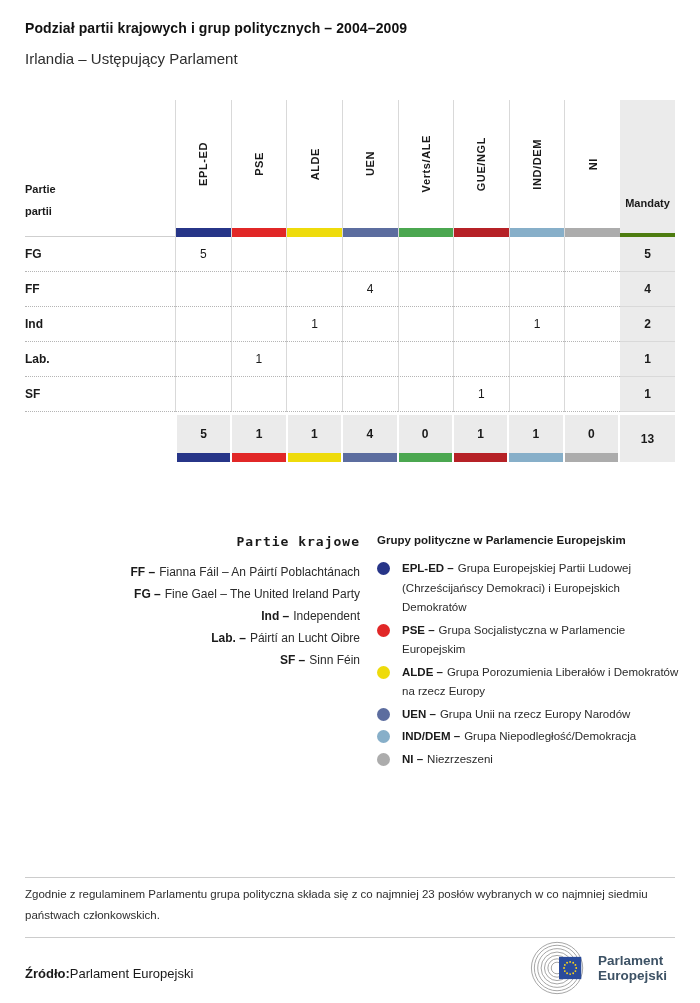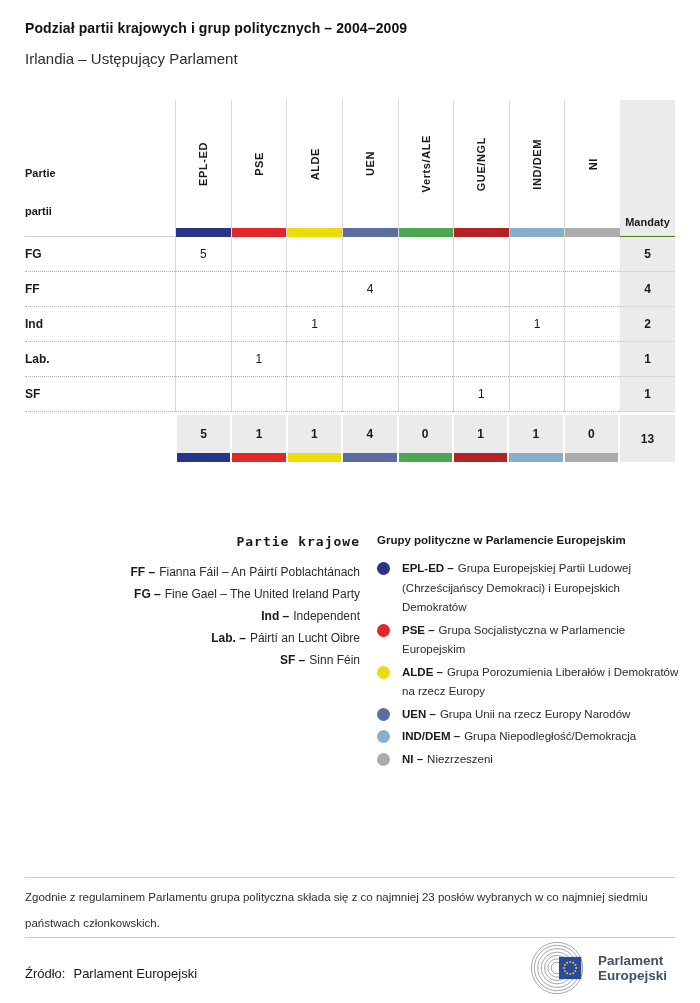--- a/index.html
+++ b/index.html
@@ -9,28 +9,28 @@
 
   
   .title { left:25px; top:20px; font-size:14px; font-weight:bold; color:#111; letter-spacing:.1px; }
   .subtitle { left:25px; top:50px; font-size:15px; color:#2e2e2e;text-align:center; }
 
   
   .tbl { left:25px; top:100px; width:650px; }
   .thead { display:flex; height:137px; }
   .h-label { width:150px; display:flex; flex-direction:column; justify-content:flex-end;
              padding-bottom:14px; border-bottom:1px solid #cfcfcf; }
-  .h-label div { font-size:11px; font-weight:bold; line-height:22px;margin-top:16px; }
+  .h-label div { font-size:11px; font-weight:bold; line-height:22px; }
   .h-group { flex:1; position:relative; border-left:1px solid #d9d9d9; }
   .h-group .rotwrap { height:128px; display:flex; align-items:center; justify-content:center; }
   .h-group .rot { writing-mode:vertical-rl; transform:rotate(180deg);
                   font-size:11px; font-weight:bold; letter-spacing:.6px; white-space:nowrap; }
   .h-group .bar { position:absolute; left:0; right:0; bottom:0; height:9px; }
   .h-mandaty { width:55px; background:#ebebeb; display:flex; align-items:flex-end; justify-content:center;
-               padding-bottom:8px; font-size:11px; font-weight:bold; border-bottom:1px solid #4d7c0f; }
+               padding-bottom:24px; font-size:11px; font-weight:bold; border-bottom:4px solid #4d7c0f; }
 
   .trow { display:flex; height:35px; }
   .trow .lbl { width:150px; display:flex; align-items:center; font-size:12px; font-weight:bold;
                border-bottom:1px dotted #b5b5b5; }
   .trow .v { flex:1; display:flex; align-items:center; justify-content:center; font-size:12px;
              border-left:1px solid #d9d9d9; border-bottom:1px dotted #b5b5b5; }
   .trow .m { width:55px; background:#ebebeb; display:flex; align-items:center; justify-content:center;
              font-size:12px; font-weight:bold; border-bottom:1px solid #d9d9d9; }
 
   .ttotals { display:flex; height:47px; margin-top:3px; }
@@ -51,23 +51,23 @@
 
   .glegend { left:377px; top:534px; width:302px; }
   .glegend .ltitle { font-size:11.5px; font-weight:bold; margin-bottom:13px; }
   .glegend .item { display:flex; gap:12px; margin-bottom:3px; }
   .glegend .dot { width:13px; height:13px; border-radius:50%; flex:none; margin-top:3px; }
   .glegend .txt { font-size:11.5px; line-height:19.5px; color:#2b2b2b; }
 
   
   .hr { height:1px; background:#cccccc; width:650px; left:25px; }
   .hr1 { top:877px; } .hr2 { top:937px; }
-  .footnote { left:25px; top:884px; width:625px; font-size:11.5px; line-height:26px; color:#2e2e2e; }
+  .footnote { left:25px; top:884px; width:625px; font-size:11.5px; line-height:21px; color:#2e2e2e; }
   .source { left:25px; top:966px; font-size:13px; }
-  .source b { font-weight:normal; margin-right:8px; }
+  .source b { font-weight:bold; margin-right:0; }
 
   .logo { left:529px; top:941px; display:flex; align-items:center; gap:9px; }
   .logo-text { font-size:13.5px; font-weight:bold; line-height:15.5px; color:#3d5265; }
 </style>
 </head>
 <body>
 
 <div class="abs title">Podział partii krajowych i grup politycznych – 2004–2009</div>
 <div class="abs subtitle">Irlandia – Ustępujący Parlament</div>
 

